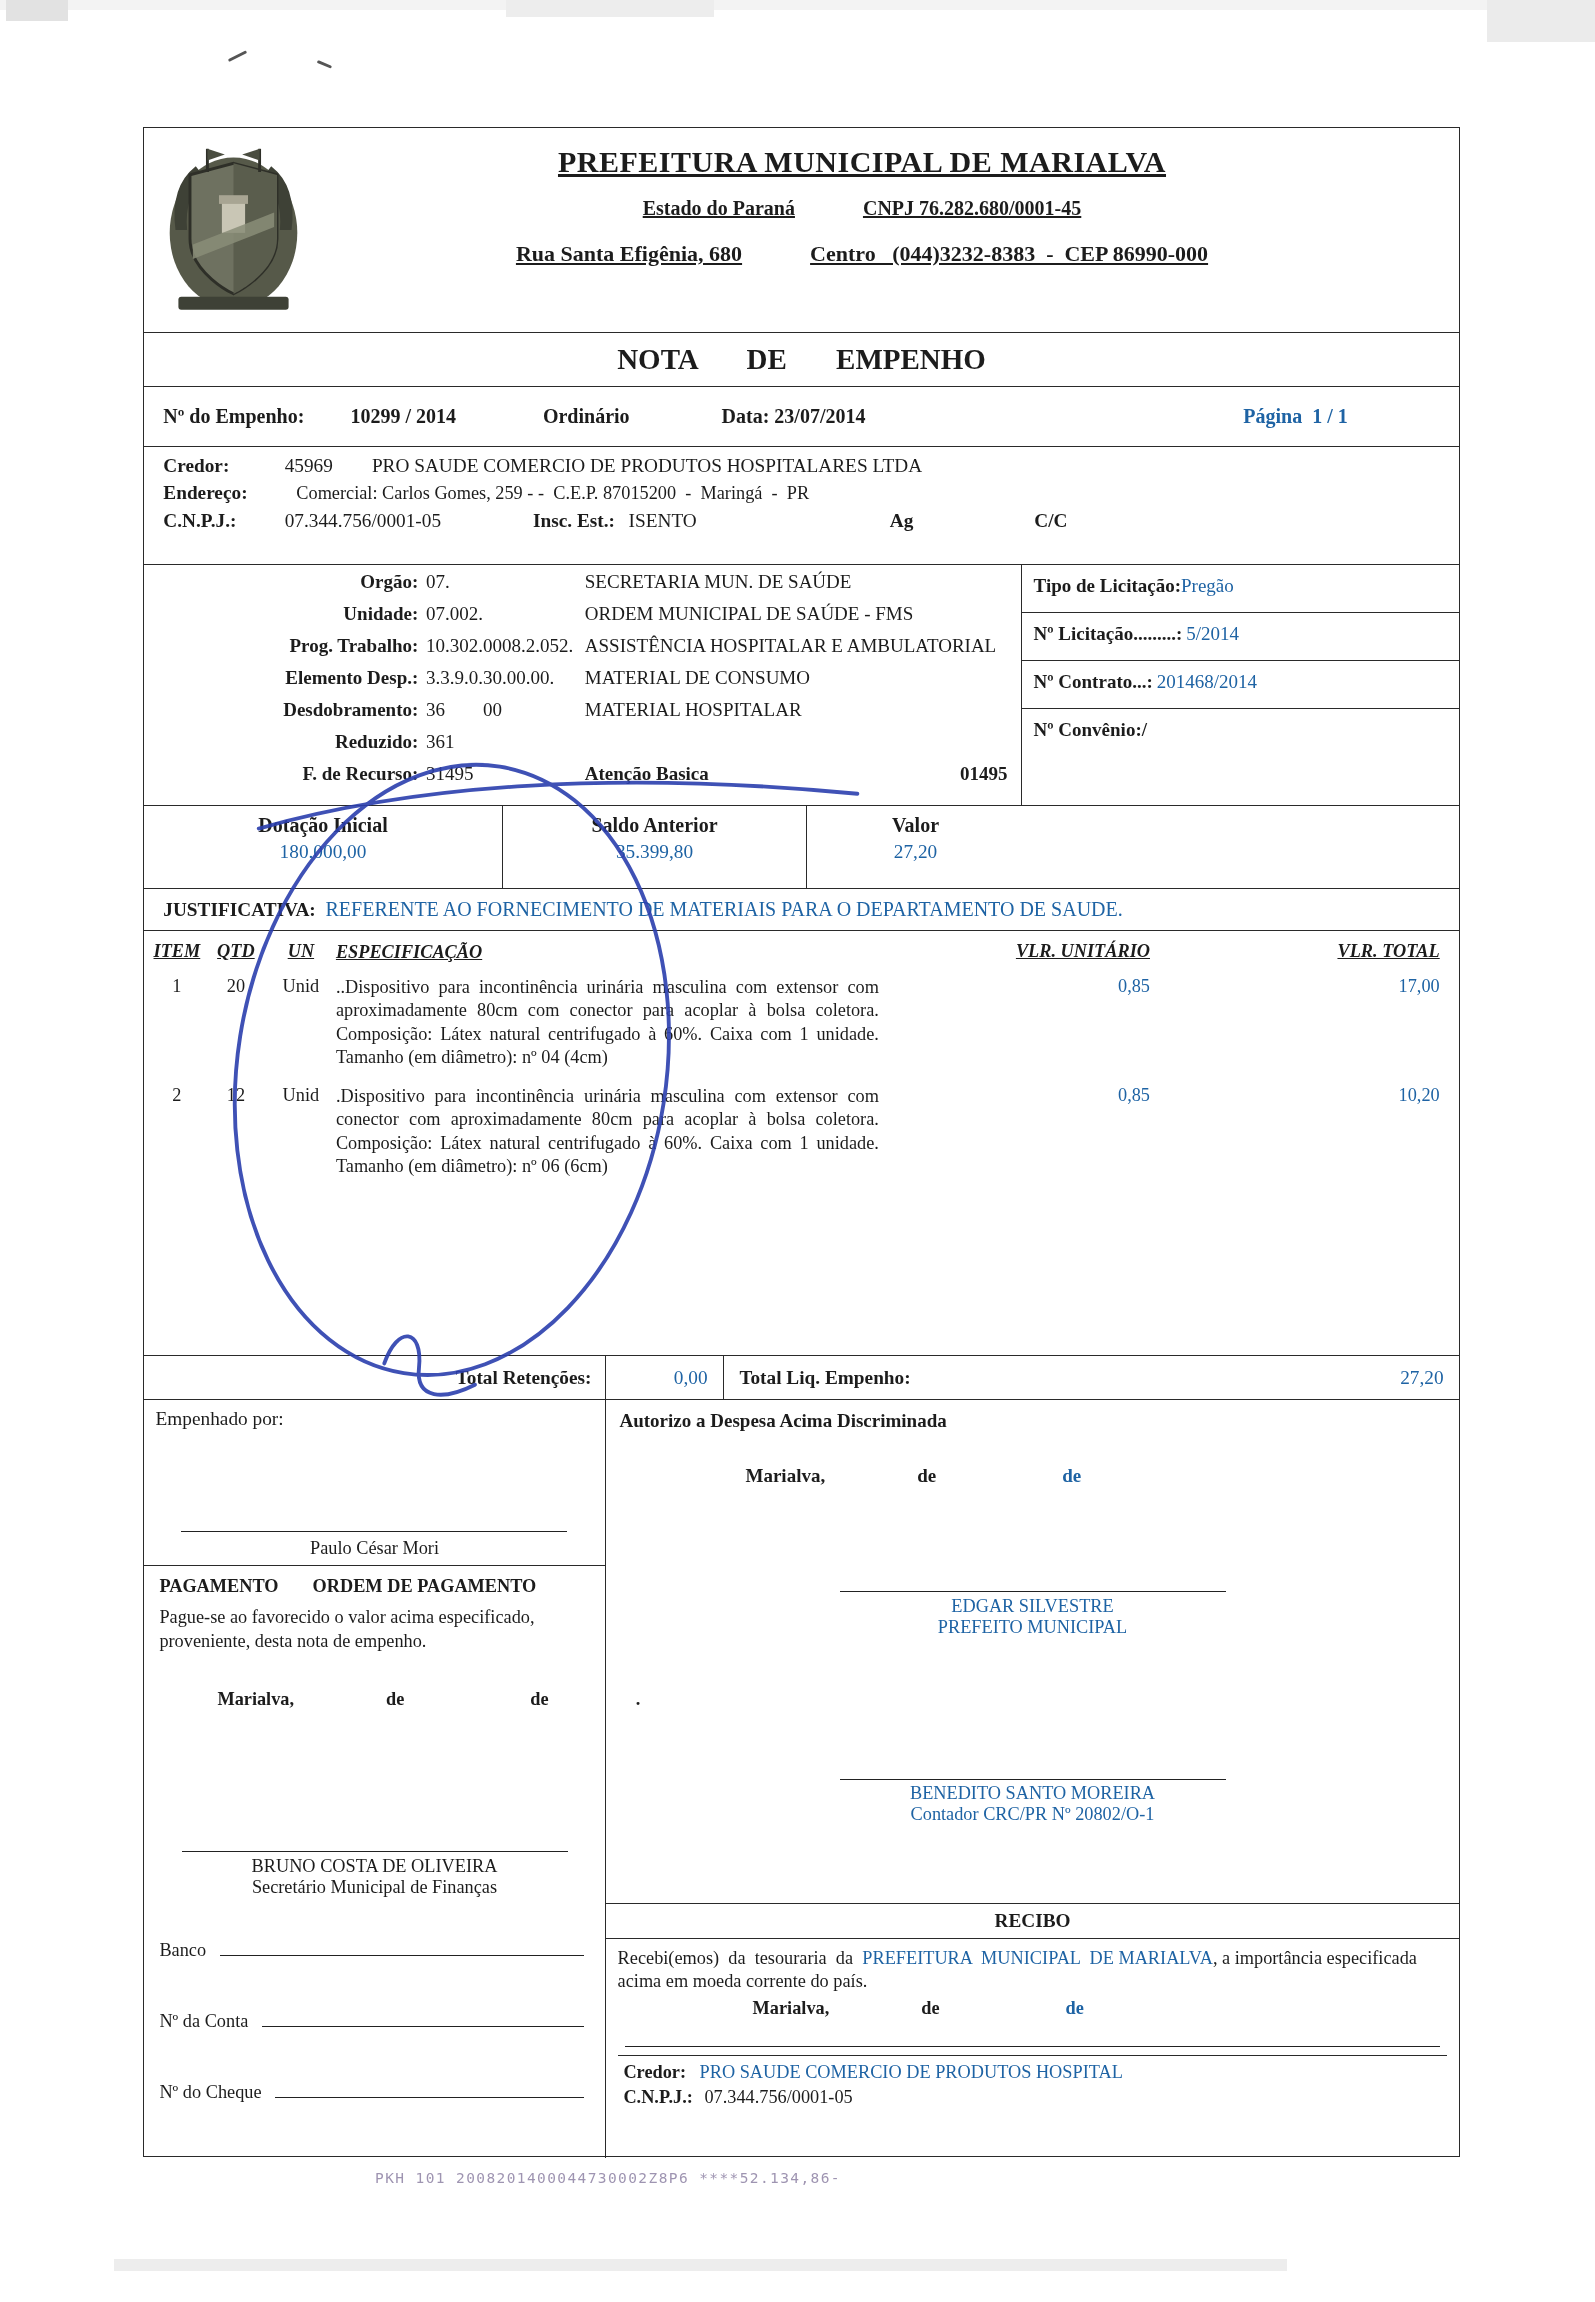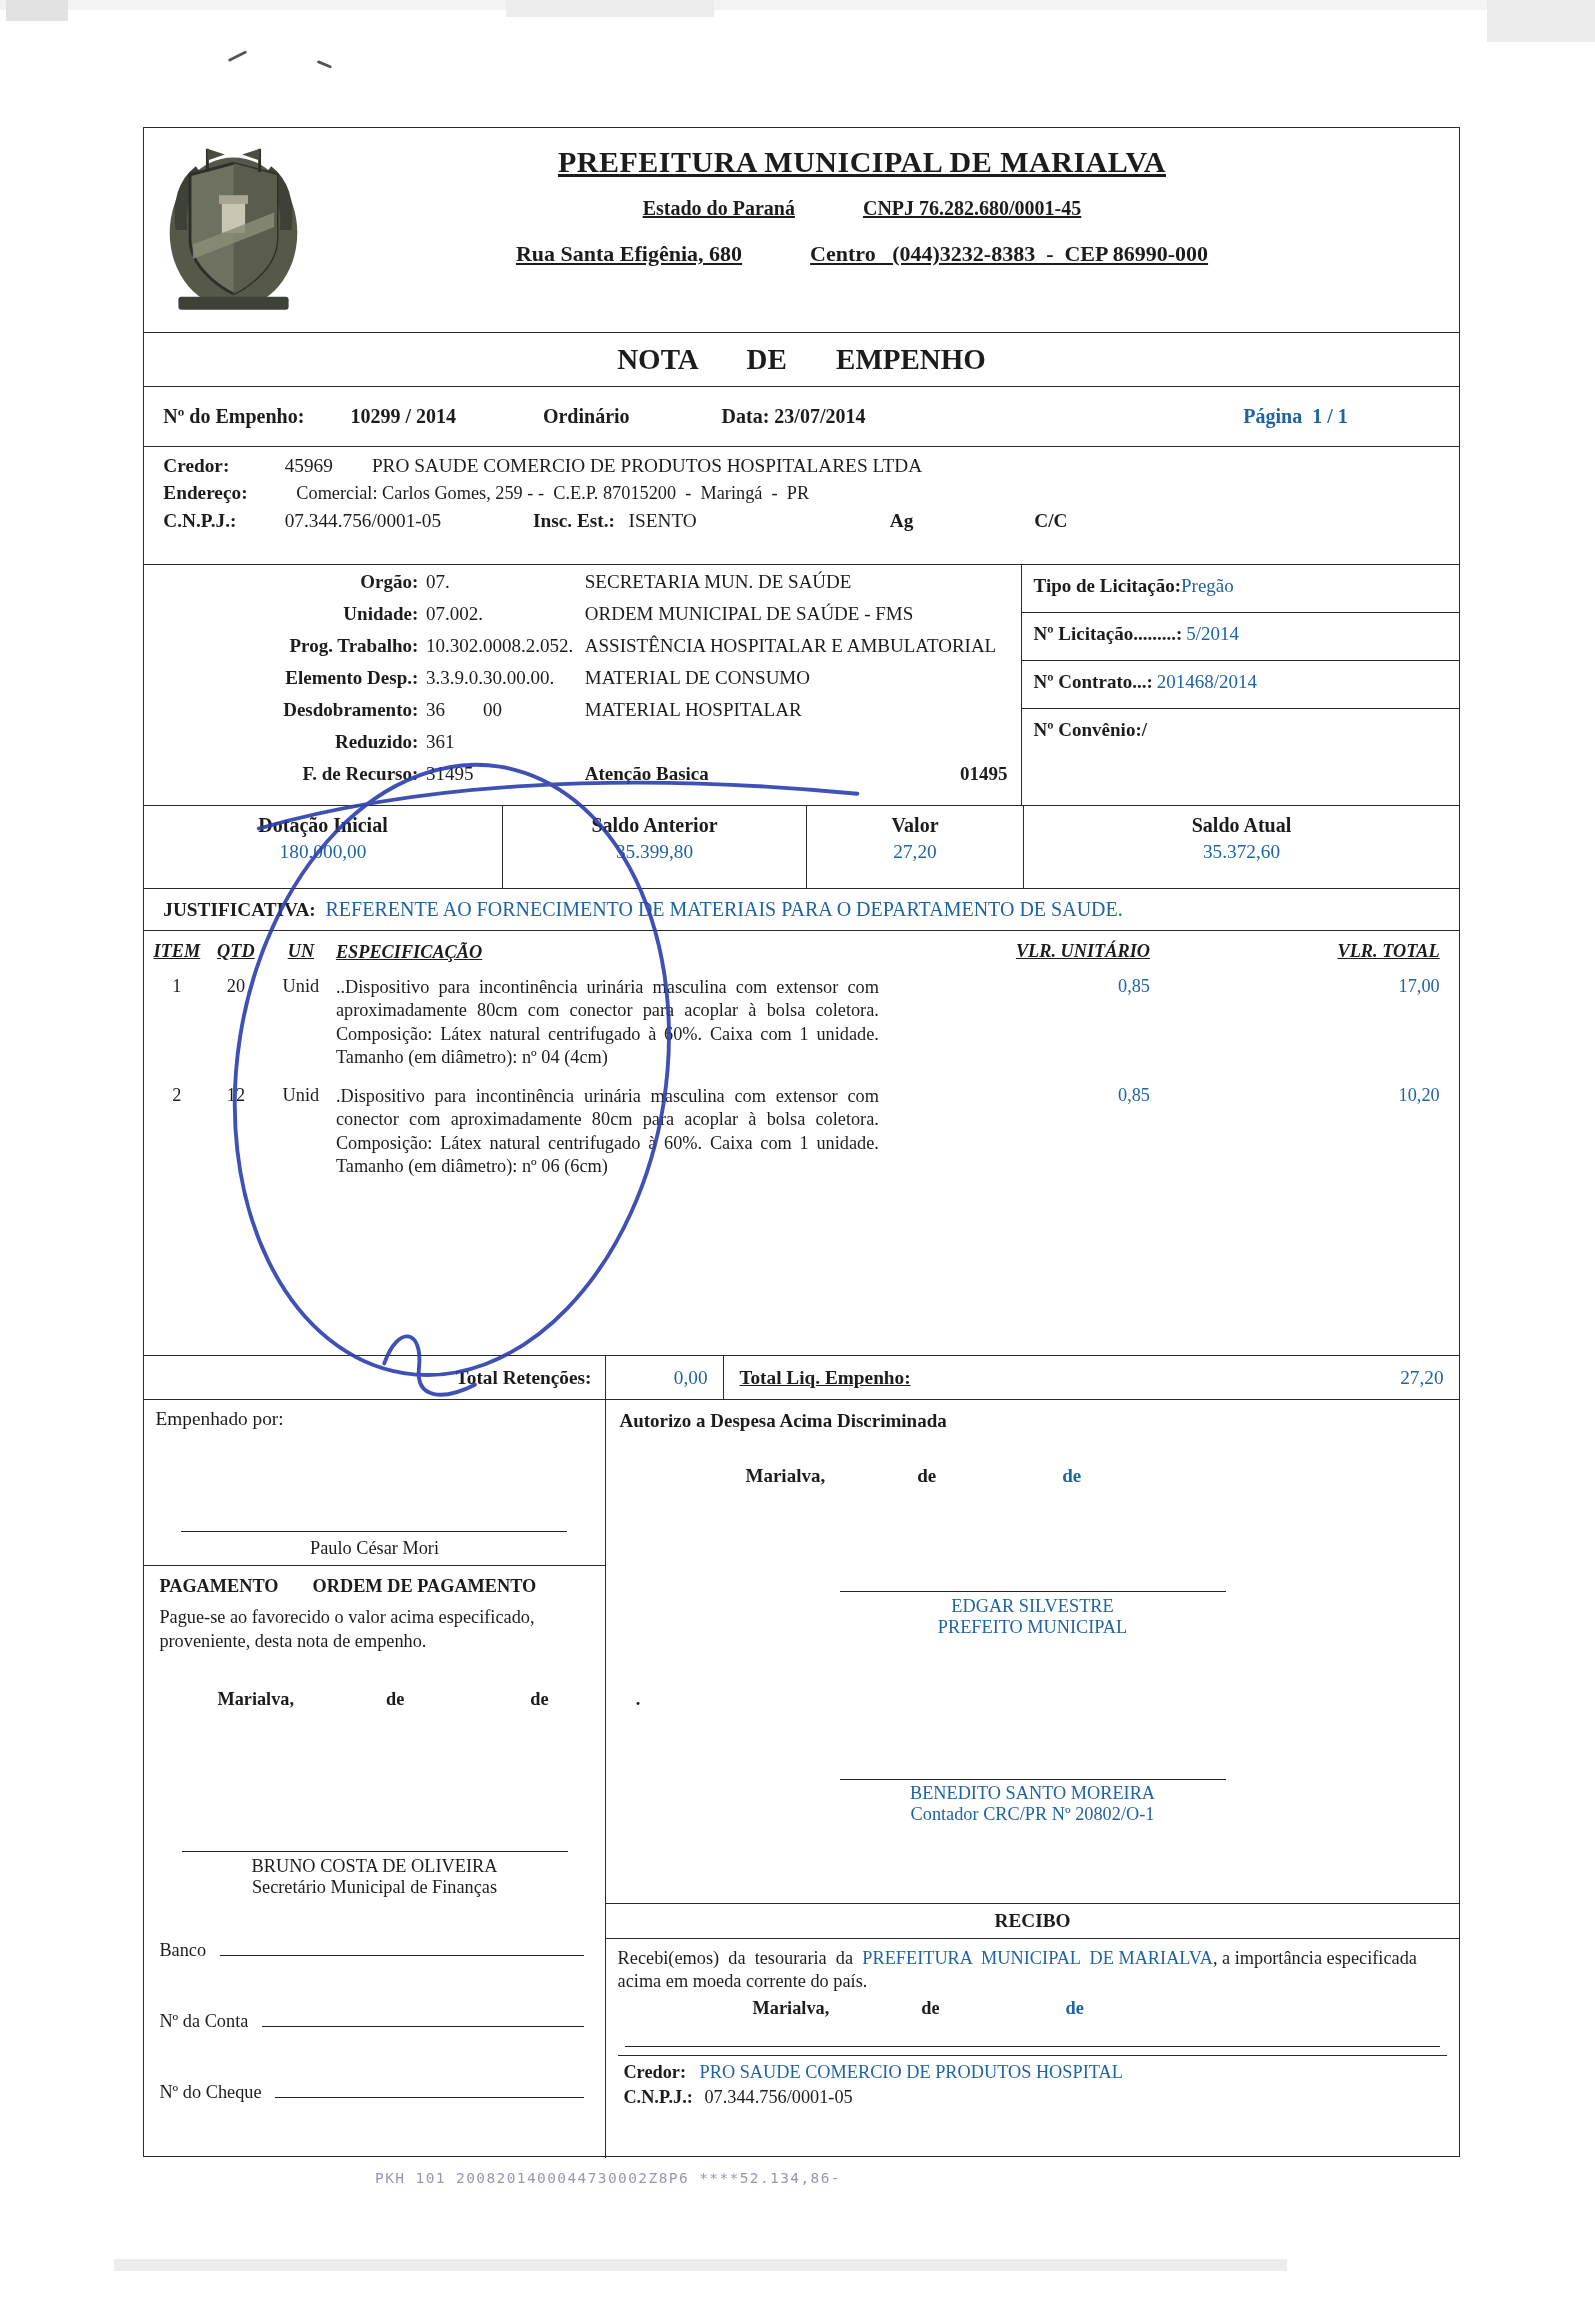--- a/index.html
+++ b/index.html
@@ -87,21 +87,21 @@
   .c-unit{width:275px; text-align:right; padding-right:3.9px;}
   .c-total{flex:1; text-align:right; padding-right:15.4px;}
   .it-item{margin-bottom:15.4px;}
   .it-item .c-unit,.it-item .c-total{color:var(--blue);}
   
   .tot-sec{height:44px; display:flex; align-items:center; font-size:19.3px;}
   .tot-c1{width:462px; height:100%; border-right:1.9px solid var(--line);
     display:flex; align-items:center; justify-content:flex-end; padding-right:13.5px; font-weight:bold;}
   .tot-c2{width:118px; height:100%; border-right:1.9px solid var(--line);
     display:flex; align-items:center; justify-content:flex-end; padding-right:15.4px; color:var(--blue);}
-  .tot-c3{padding-left:15.4px; font-weight:bold;text-decoration:underline;}
+  .tot-c3{padding-left:15.4px; font-weight:bold;}
   .tot-c4{flex:1; text-align:right; padding-right:15.4px; color:var(--blue);}
   
   .footer-sec{height:758px; display:flex; border-bottom:none;}
   .f-left{width:462px; border-right:1.9px solid var(--line); display:flex; flex-direction:column;}
   .emp-block{height:166px; border-bottom:1.9px solid var(--line); padding:7.7px 11.6px; position:relative;}
   .sigline{border-bottom:1.9px solid #222; height:0;}
   .sig-center{width:386px; margin:0 auto;}
   .sig-name{text-align:center; margin-top:3.9px; font-size:18.3px;}
   .emp-block .sig-center{position:absolute; bottom:33px; left:37px;}
   .emp-block .sig-name{position:absolute; bottom:5.8px; left:0; width:100%;}
@@ -273,24 +273,20 @@
       <div class="dot-v" data-bind="dotacao.cols.0.value">180.000,00</div>
     </div>
     <div class="dot-cell dot-c2">
       <div class="dot-h" data-bind="dotacao.cols.1.label">Saldo Anterior</div>
       <div class="dot-v" data-bind="dotacao.cols.1.value">35.399,80</div>
     </div>
     <div class="dot-cell dot-c3">
       <div class="dot-h" data-bind="dotacao.cols.2.label">Valor</div>
       <div class="dot-v" data-bind="dotacao.cols.2.value">27,20</div>
     </div>
-    <div class="dot-cell dot-c4">
-      <div class="dot-h" data-bind="dotacao.cols.3.label">Saldo Atual</div>
-      <div class="dot-v" data-bind="dotacao.cols.3.value">35.372,60</div>
-    </div>
   </div>
 
   <div class="sec just-sec">
     <span class="b" data-bind="justificativa.label">JUSTIFICATIVA:</span>
     <span class="txt" data-bind="justificativa.text">REFERENTE AO FORNECIMENTO DE MATERIAIS PARA O DEPARTAMENTO DE SAUDE.</span>
   </div>
 
   <div class="sec items-sec">
     <div class="it-row it-head">
       <span class="c-item" data-bind="items_table.headers.item">ITEM</span>

